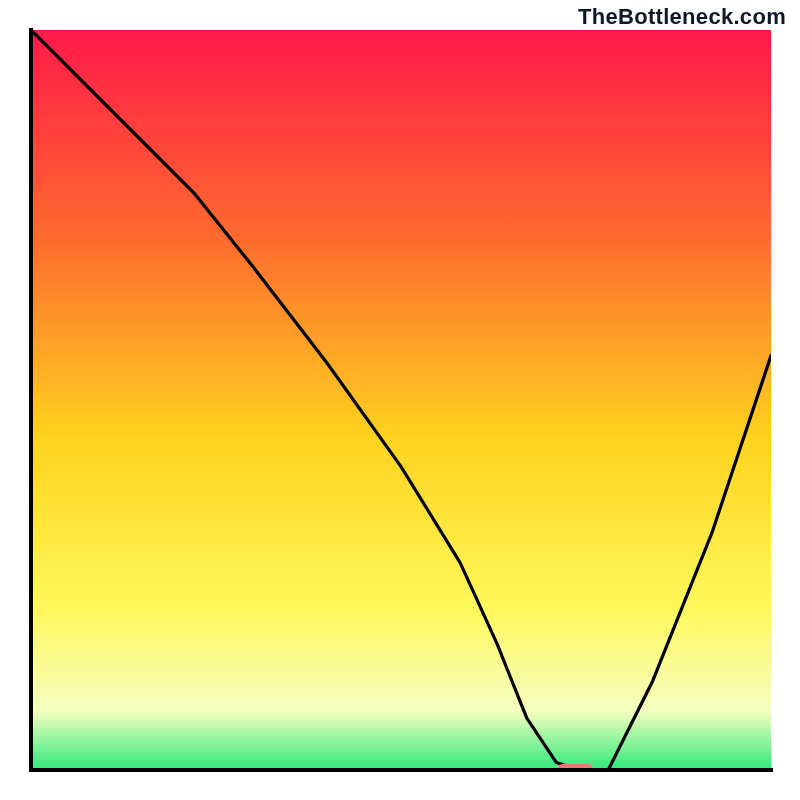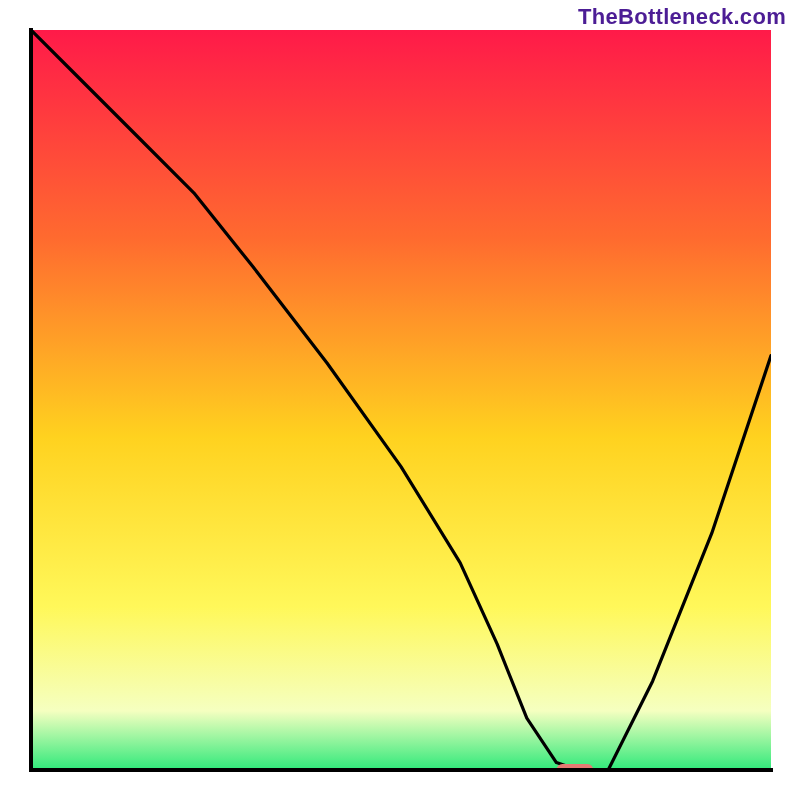--- a/index.html
+++ b/index.html
@@ -14,21 +14,21 @@
     position: relative;
     width: 800px;
     height: 800px;
   }
   .watermark {
     position: absolute;
     top: 4px;
     right: 14px;
     font-size: 22px;
     font-weight: 600;
-    color: #4c1d95;
+    color: #0f172a;
     letter-spacing: 0.3px;
     user-select: none;
   }
   svg.plot {
     position: absolute;
     left: 0;
     top: 0;
     width: 800px;
     height: 800px;
   }

